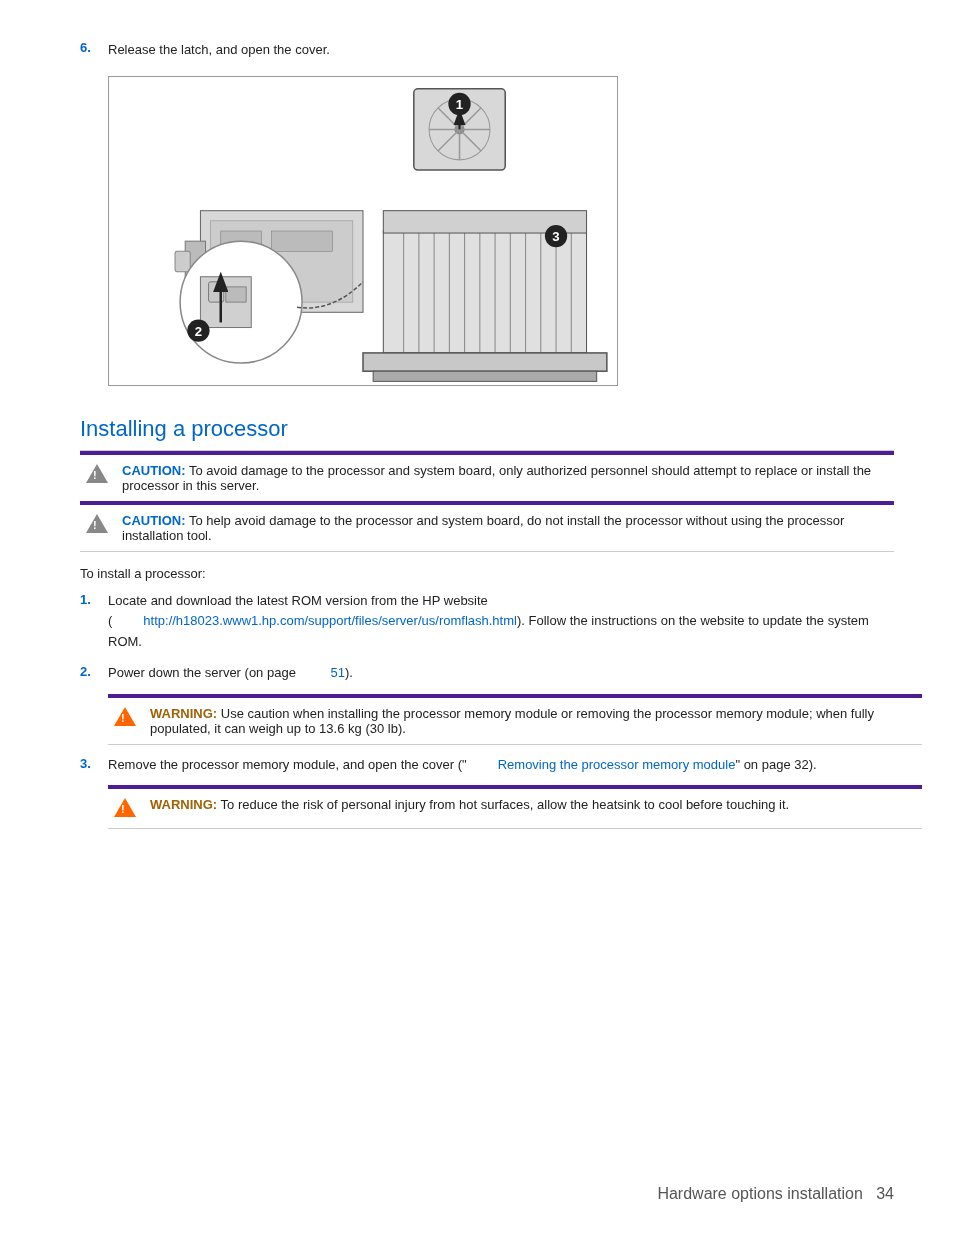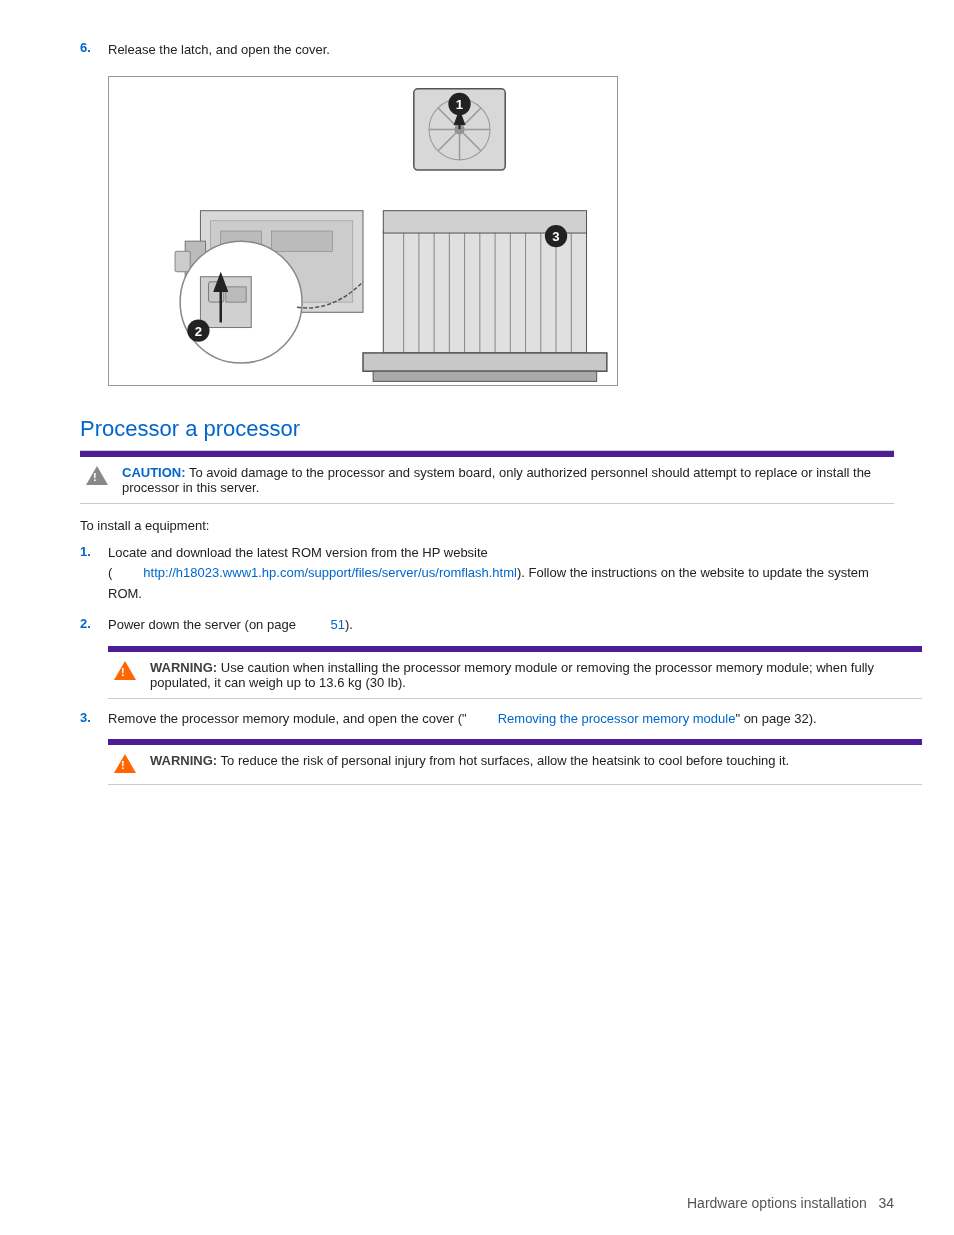--- a/index.html
+++ b/index.html
@@ -56,35 +56,35 @@
       border-top: 1px solid #cccccc;
       margin-bottom: 0;
     }
 
     .caution-table {
       width: 100%;
       border-collapse: collapse;
       margin-bottom: 2px;
     }
     .caution-table td {
-      border-top: 6px solid #4c1d95;
+      border-top: 4px solid #4c1d95;
       border-bottom: 1px solid #cccccc;
       padding: 8px 6px;
       vertical-align: top;
     }
     .caution-table .icon-cell {
       width: 36px;
       padding-top: 9px;
     }
     .caution-keyword {
       color: #0066cc;
       font-weight: bold;
     }
     .warning-keyword {
-      color: #404040;
+      color: #a16207;
       font-weight: bold;
     }
 
     .triangle-icon {
       display: inline-block;
       width: 0;
       height: 0;
       border-left: 11px solid transparent;
       border-right: 11px solid transparent;
       border-bottom: 19px solid #888;
@@ -146,23 +146,23 @@
       flex: 1;
     }
     .ns-content a, .link-blue {
       color: #0066cc;
       text-decoration: none;
       padding-left: 31px;
     }
 
     .footer {
       position: fixed;
-      bottom: 24px;
+      bottom: 32px;
       right: 60px;
-      font-size: 14px;
+      font-size: 16px;
       color: #555;
     }
 
     
     .diagram-svg {
       width: 100%;
       height: 100%;
     }
   </style>
 </head>
@@ -248,37 +248,45 @@
 
     <line x1="110" y1="240" x2="110" y2="200" stroke="#222" stroke-width="2.5" marker-end="url(#arrowhead)"></line>
 
     <circle cx="88" cy="248" r="11" fill="#222"></circle>
     <text x="88" y="253" text-anchor="middle" fill="white" font-size="13" font-weight="bold">2</text>
 
     <path d="M 185 225 Q 220 230 250 200" fill="none" stroke="#555" stroke-width="1.5" stroke-dasharray="4,2"></path>
   </svg>
 </div>
 
-<h1 class="section-title">Processor a processor</h1>
+<h1 class="section-title">Installing a processor</h1>
 <hr class="section-divider">
 
 <table class="caution-table">
   <tbody id="cautions-body">
   <tr>
       <td class="icon-cell">
         <span class="triangle-icon"></span>
       </td>
       <td>
         <span class="caution-keyword">CAUTION:</span> To avoid damage to the processor and system board, only authorized personnel should attempt to replace or install the processor in this server.
       </td>
     </tr>
+      <tr>
+      <td class="icon-cell">
+        <span class="triangle-icon"></span>
+      </td>
+      <td>
+        <span class="caution-keyword">CAUTION:</span> To help avoid damage to the processor and system board, do not install the processor without using the processor installation tool.
+      </td>
+    </tr>
     </tbody>
 </table>
 
-<p class="intro-text">To install a equipment:</p>
+<p class="intro-text">To install a processor:</p>
 
 <div class="numbered-steps" id="steps-container">
 <div class="ns-item">
     <span class="ns-num">1.</span>
     <span class="ns-content">
       Locate and download the latest ROM version from the HP website (<a href="#" class="link-blue">http://h18023.www1.hp.com/support/files/server/us/romflash.html</a>). Follow the instructions on the website to update the system ROM.
     </span>
   </div>
     <div class="ns-item">
     <span class="ns-num">2.</span>

